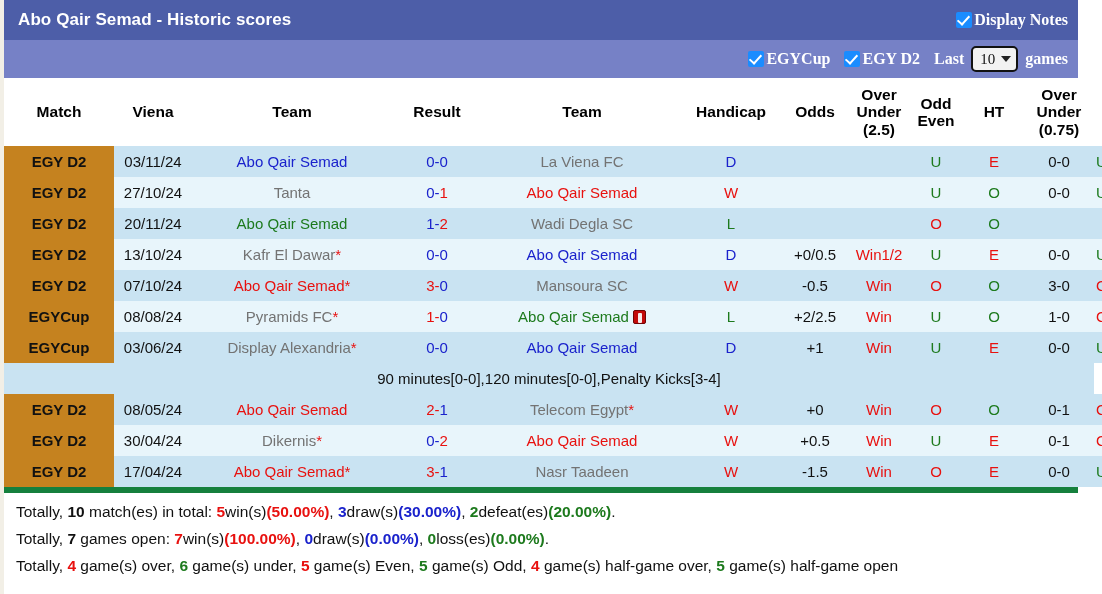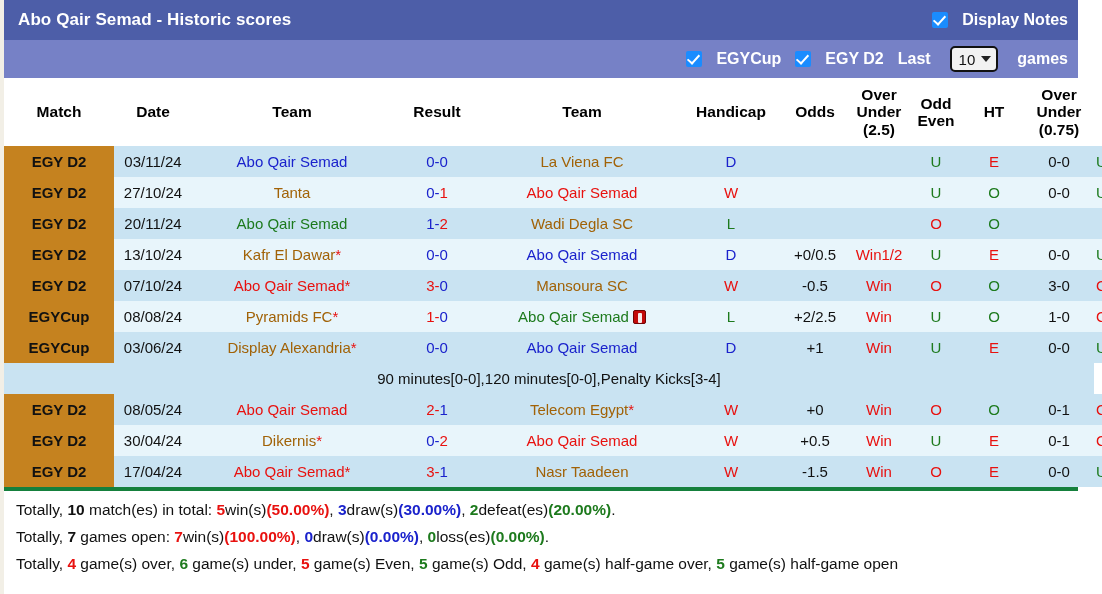--- a/index.html
+++ b/index.html
@@ -37,25 +37,26 @@
     background: #7681c6;
     display: flex;
     align-items: center;
     justify-content: flex-end;
     padding: 0 10px 0 14px;
     gap: 0px;
   }
   .cbgroup {
     display: flex;
     align-items: center;
-    gap: 14px;
+    gap: 2px;
     color: #ffffff;
     font-size: 16px;
     font-weight: bold;
     margin-left: 14px;
+    font-family: Liberation Serif, serif;
   }
   .cbox {
     width: 16px; height: 16px;
     background: #1a8cff;
     border-radius: 2px;
     position: relative;
     flex: 0 0 auto;
     display: inline-block;
   }
   .cbox::after {
@@ -131,21 +132,21 @@
   td.note {
     text-align: center;
     font-size: 15.5px;
     color: #111111;
     height: 34px;
   }
 
   .blue   { color: #1a22cc; }
   .red    { color: #e8110f; }
   .green  { color: #1d7a1d; }
-  .black  { color: #a16207; }
+  .black  { color: #737373; }
   .star   { color: #e8110f; }
 
   .redcard {
     display: inline-block;
     width: 13px; height: 14px;
     background: #c30a0a;
     border: 1px solid #6e0505;
     border-radius: 2px;
     position: relative;
     vertical-align: -2px;
@@ -157,21 +158,21 @@
     left: 4px; top: 2px;
     width: 4px; height: 10px;
     background: #f6eaea;
     border-radius: 1px;
   }
 
   
   .summary {
     padding: 6px 0 4px 12px;
     background: #ffffff;
-    border-top: 4px solid #15803d;
+    border-top: 6px solid #15803d;
   }
   .sline {
     font-size: 15.5px;
     color: #111111;
     padding: 4px 0 5px 0;
     white-space: nowrap;
   }
   .sline b { font-weight: bold; }
   .s-red   { color: #e8110f; font-weight: bold; }
   .s-blue  { color: #1a22cc; font-weight: bold; }
@@ -220,21 +221,21 @@
         <col style="width:98px">
       <col style="width:70px">
         <col style="width:58px">
         <col style="width:56px">
       <col style="width:60px">
         <col style="width:70px">
     </colgroup>
     <thead>
       <tr>
         <th>Match</th>
-        <th>Date</th>
+        <th>Viena</th>
         <th>Team</th>
         <th>Result</th>
         <th>Team</th>
         <th>Handicap</th>
         <th>Odds</th>
         <th>
           <div>Over</div>
           <div>Under</div>
           <div>(2.5)</div>
         </th>

